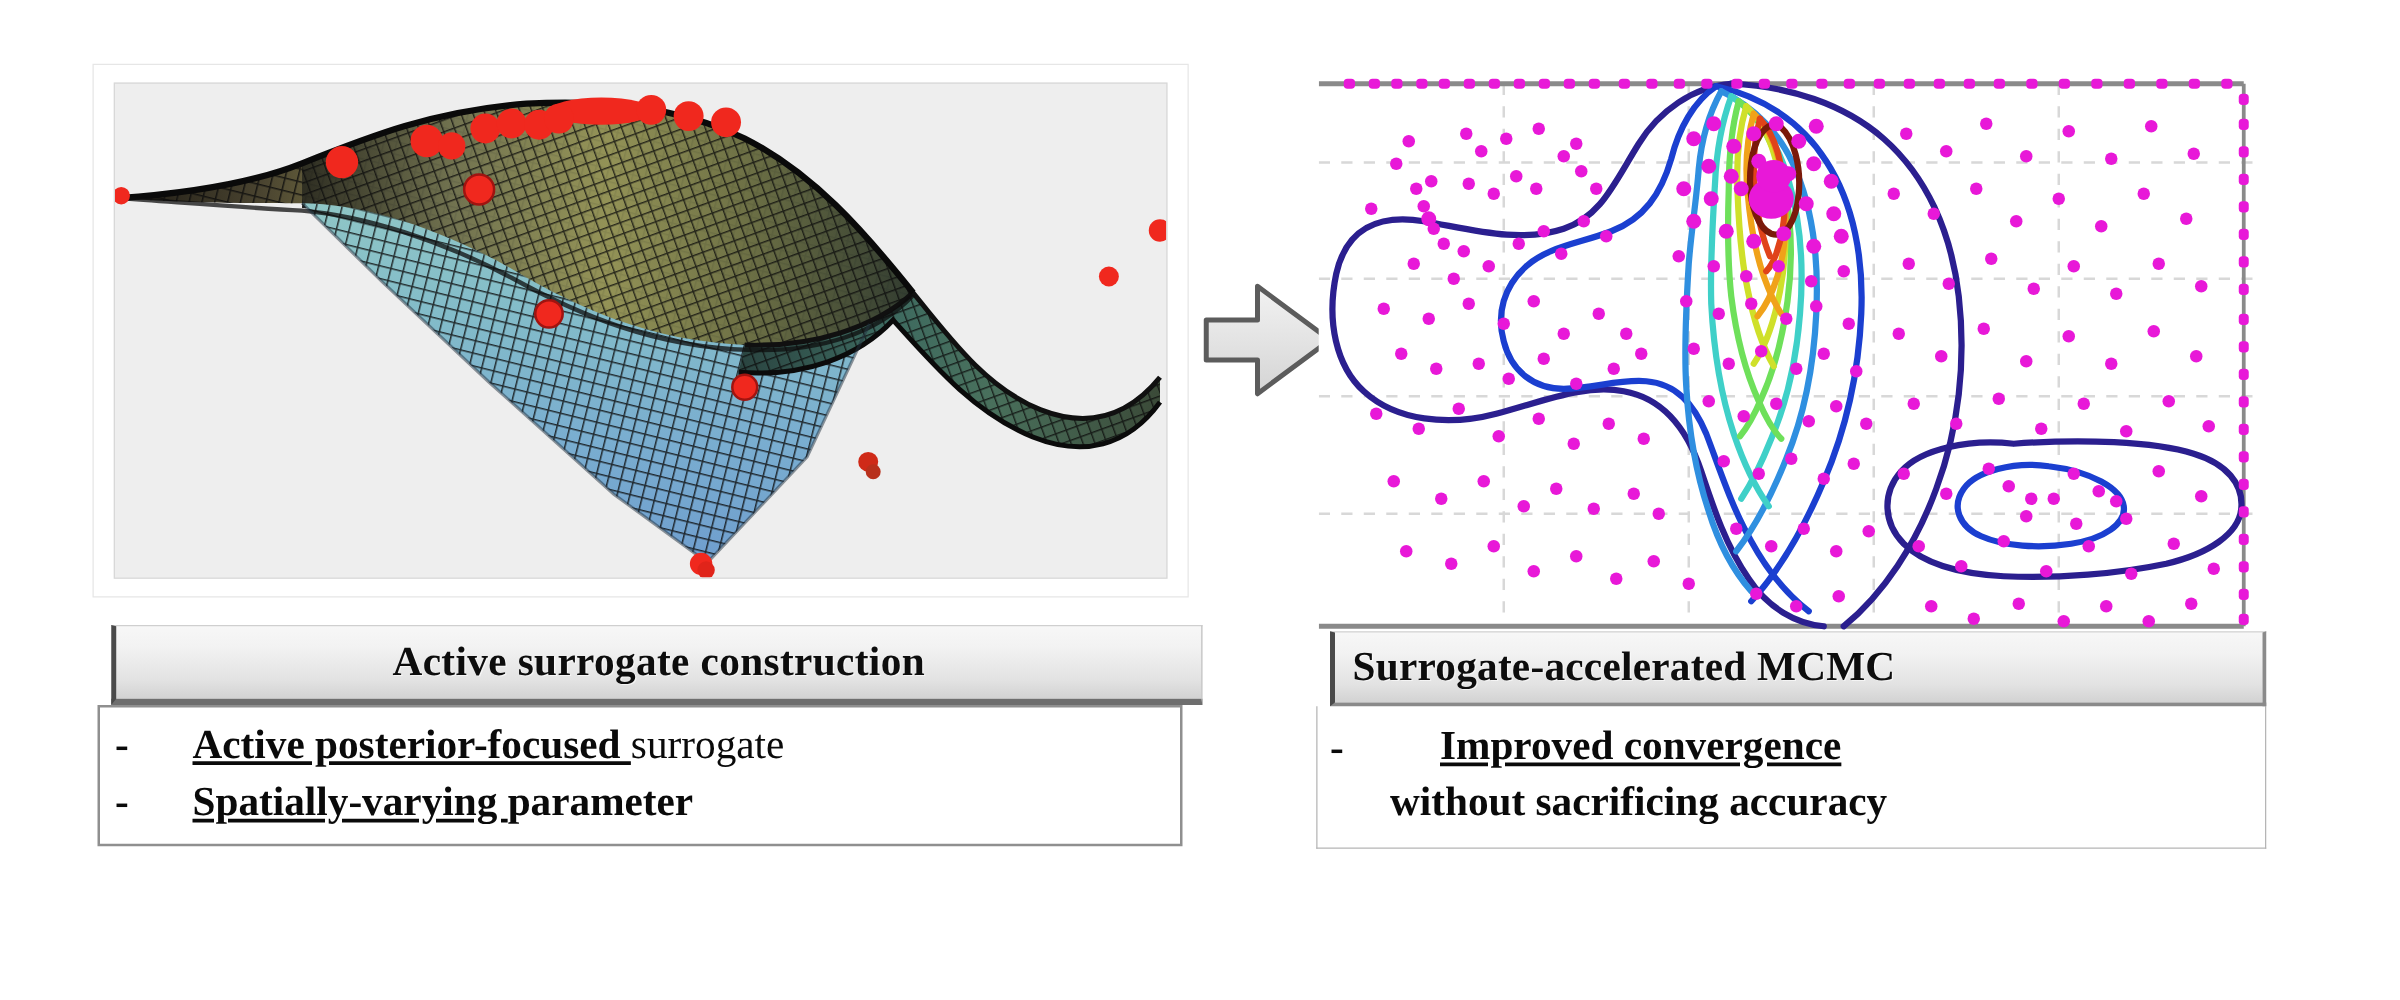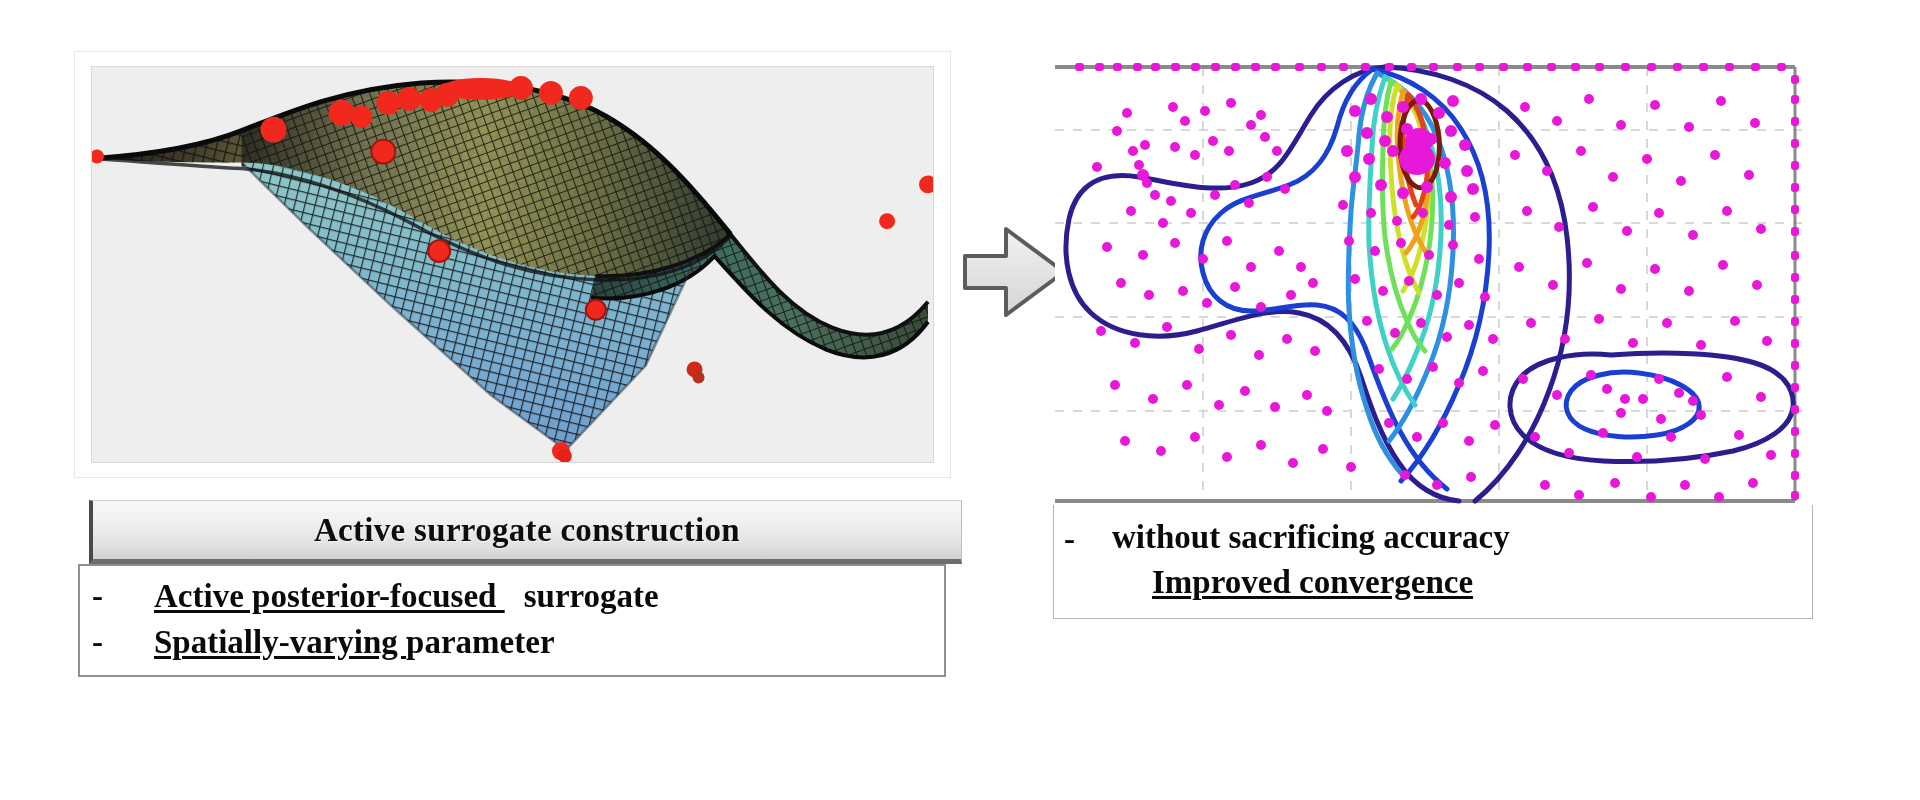--- a/index.html
+++ b/index.html
@@ -121,21 +121,21 @@
   #left-bullet-box .bullet-dash { width: 22px; }
   #right-bullet-box .bullet-dash { width: 48px; padding-top: 2px; }
 
   .bullet-text { flex: 1 1 auto; }
   .u-bold {
     font-weight: bold;
     text-decoration: underline;
     text-underline-offset: 3px;
     margin-left: 40px;
   }
-  .plain-bold { font-weight: bold; margin-left: 19px; }
+  .plain-bold { font-weight: normal; }
   .plain-normal { font-weight: bold; }
 
   .rline { display: block; font-weight: bold; }
 </style>
 </head>
 <body>
 
 <div id="left-panel">
   <div id="surface-plot-area">
     <svg id="surface-svg" viewBox="0 0 843 397" preserveAspectRatio="none">
@@ -654,22 +654,23 @@
       <span class="bullet-text"><span class="u-bold">Active posterior-focused </span><span class="plain-bold">surrogate</span></span>
     </div>
     <div class="bullet-row">
       <span class="bullet-dash">-</span>
       <span class="bullet-text"><span class="u-bold">Spatially-varying </span><span class="plain-normal">parameter</span></span>
     </div>
   </div>
 </div>
 
 <div class="caption-block" id="right-caption" style="left:1053px; top:505px; width:760px;">
+  <div class="title-bar" id="right-title-bar">Surrogate-accelerated MCMC</div>
   <div class="bullet-box" id="right-bullet-box" style="width:760px;">
     <div class="bullet-row">
       <span class="bullet-dash">-</span>
       <span class="bullet-text">
+        <span class="rline u-bold">Improved convergence</span>
         <span class="rline">without sacrificing accuracy</span>
-        <span class="rline u-bold">Improved convergence</span>
       </span>
     </div>
   </div>
 </div>
 
 </body></html>

